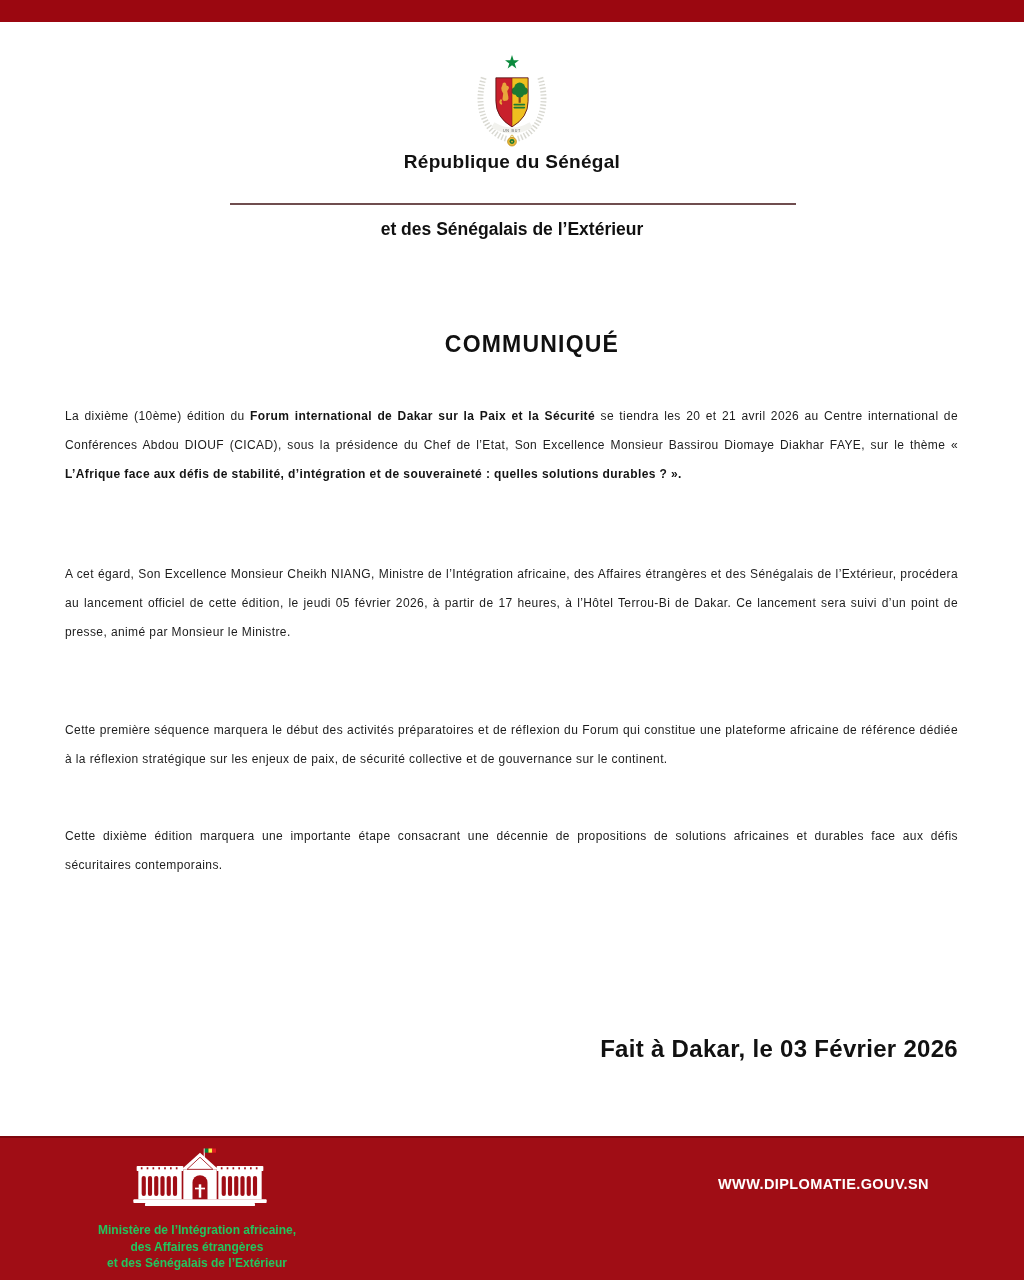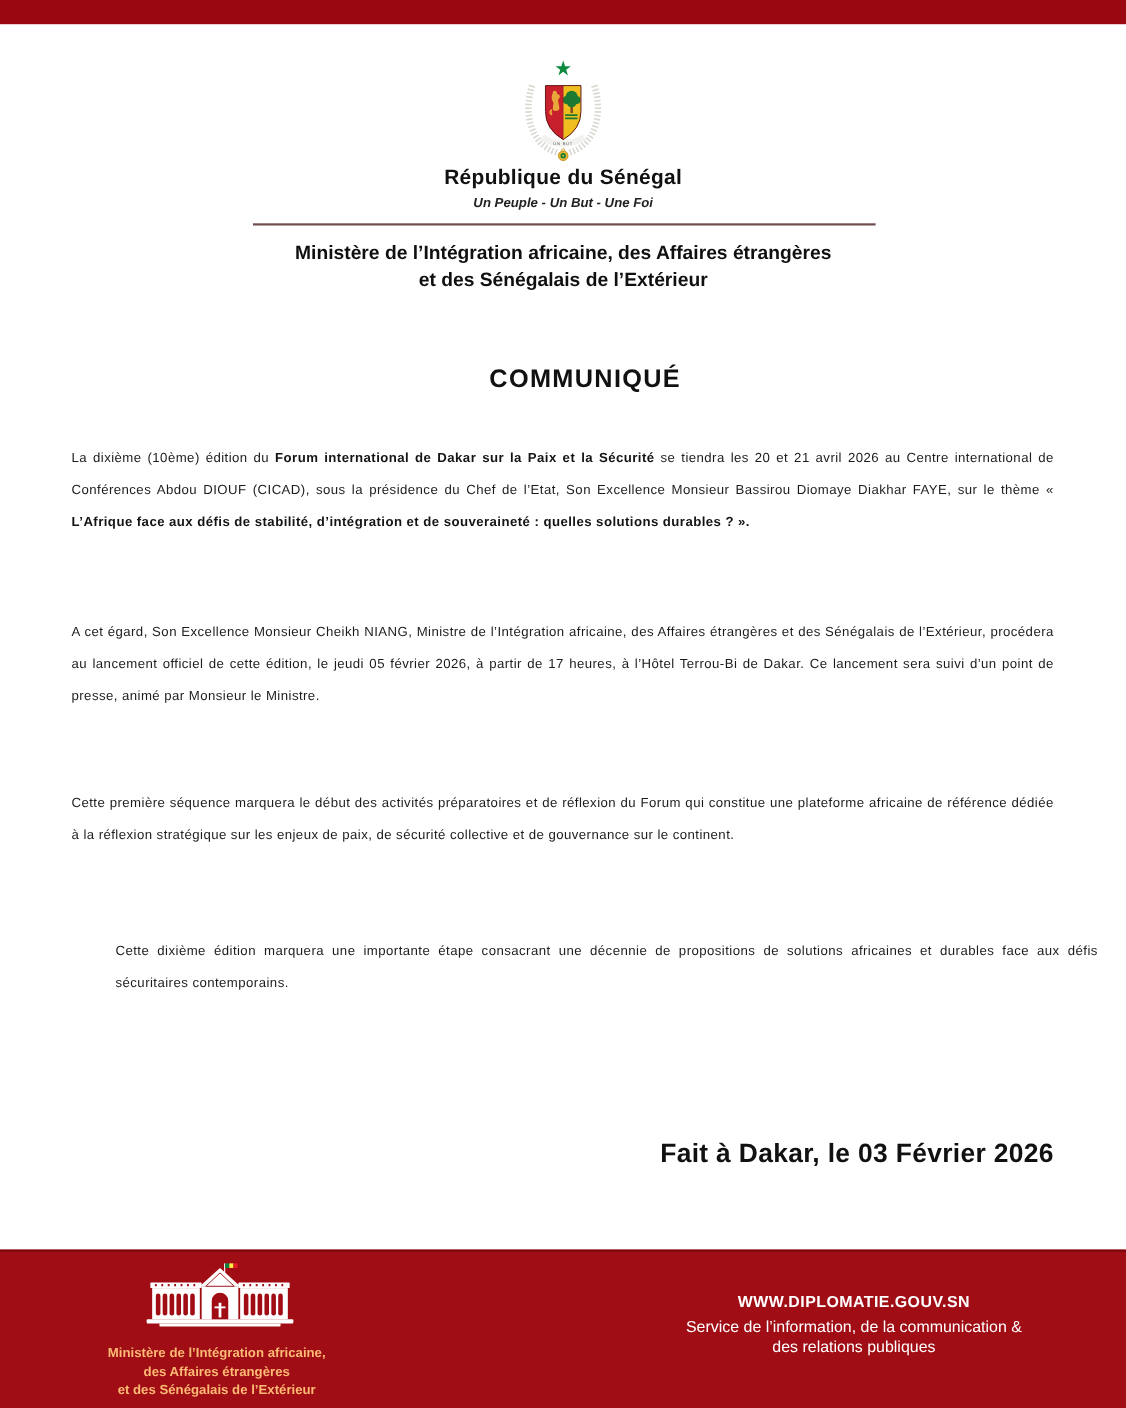--- a/index.html
+++ b/index.html
@@ -15,28 +15,28 @@
   .motto{position:absolute;top:177px;left:0;width:100%;text-align:center;
     font-size:12px;font-style:italic;font-weight:bold;color:#222;}
   .separator{position:absolute;top:203px;left:230px;width:566px;height:2px;background:#6f4d4f;}
   .ministry-title{position:absolute;top:217px;left:0;width:100%;text-align:center;
     font-size:17.5px;font-weight:bold;line-height:25px;color:#101010;}
   .doc-heading{position:absolute;top:331px;left:0;width:100%;text-align:center;
     font-size:23px;font-weight:bold;letter-spacing:1.2px;color:#111;margin-left:20px;}
   .para{position:absolute;left:65px;width:893px;text-align:justify;
     font-size:12px;line-height:29px;letter-spacing:.4px;color:#1c1c1c;}
   .para b{font-weight:bold;color:#141414;}
-  .p1{top:390px;} .p2{top:548px;} .p3{top:704px;} .p4{top:838px;margin-left:40px;}
+  .p1{top:390px;} .p2{top:548px;} .p3{top:704px;} .p4{top:810px;}
   .dateline{position:absolute;top:1035px;right:66px;
     font-size:24px;font-weight:bold;letter-spacing:.3px;color:#111;}
   .footer{position:absolute;left:0;right:0;bottom:0;top:1136px;
     background:#a00d15;border-top:2px solid #7e060d;color:#ffffff;}
   .building{position:absolute;left:125px;top:8px;width:150px;height:70px;}
   .footer-ministry{position:absolute;left:77px;top:84px;width:240px;text-align:center;
-    font-size:12px;font-weight:bold;line-height:16.5px;color:#fdba74;}
+    font-size:12px;font-weight:bold;line-height:16.5px;color:#22c55e;}
   .footer-right{position:absolute;right:95px;top:38px;text-align:center;}
   .footer-website{font-size:14.5px;font-weight:bold;letter-spacing:.4px;margin-bottom:7px;}
   .footer-service{font-size:14.5px;line-height:17.5px;}
 </style>
 </head>
 <body>
 
 <div class="page">
 
   <div class="top-band"></div>
@@ -78,25 +78,23 @@
     <path d="M34 96 Q60 112 86 96" fill="none" stroke="#f2f2ee" stroke-width="8"></path>
     <text x="60" y="106" font-size="5" letter-spacing="1" text-anchor="middle" fill="#5a5a5a" font-family="Liberation Sans, sans-serif">UN BUT</text>
 
     <circle cx="60" cy="112" r="1.8" fill="none" stroke="#c9a227" stroke-width="1"></circle>
     <circle cx="60" cy="119" r="6" fill="#e9b83a" stroke="#b8860b"></circle>
     <circle cx="60" cy="119" r="3.4" fill="#1c7a33"></circle>
     <circle cx="60" cy="119" r="1.2" fill="#e9b83a"></circle>
   </svg>
 
   <div class="republic-title">République du Sénégal</div>
-  <div class="motto">Un Peuple - Un But - Une Foi</div>
   <div class="separator"></div>
 
   <div class="ministry-title">
-    <span style="display:block">Ministère de l’Intégration africaine, des Affaires étrangères</span>
     <span style="display:block">et des Sénégalais de l’Extérieur</span>
   </div>
 
   <div class="doc-heading">COMMUNIQUÉ</div>
 
   <p class="para p1"><span>La dixième (10ème) édition du </span><b>Forum international de Dakar sur la Paix et la Sécurité</b><span> se tiendra les 20 et 21 avril 2026 au Centre international de Conférences Abdou DIOUF (CICAD), sous la présidence du Chef de l’Etat, Son Excellence Monsieur Bassirou Diomaye Diakhar FAYE, sur le thème « </span><b>L’Afrique face aux défis de stabilité, d’intégration et de souveraineté : quelles solutions durables ? ».</b></p>
 
   <p class="para p2">A cet égard, Son Excellence Monsieur Cheikh NIANG, Ministre de l’Intégration africaine, des Affaires étrangères et des Sénégalais de l’Extérieur, procédera au lancement officiel de cette édition, le jeudi 05 février 2026, à partir de 17 heures, à l’Hôtel Terrou-Bi de Dakar. Ce lancement sera suivi d’un point de presse, animé par Monsieur le Ministre.</p>
   <p class="para p3">Cette première séquence marquera le début des activités préparatoires et de réflexion du Forum qui constitue une plateforme africaine de référence dédiée à la réflexion stratégique sur les enjeux de paix, de sécurité collective et de gouvernance sur le continent.</p>
   <p class="para p4">Cette dixième édition marquera une importante étape consacrant une décennie de propositions de solutions africaines et durables face aux défis sécuritaires contemporains.</p>
@@ -157,20 +155,16 @@
     </svg>
 
     <div class="footer-ministry">
       <span style="display:block">Ministère de l’Intégration africaine,</span>
       <span style="display:block">des Affaires étrangères</span>
       <span style="display:block">et des Sénégalais de l’Extérieur</span>
     </div>
 
     <div class="footer-right">
       <div class="footer-website">WWW.DIPLOMATIE.GOUV.SN</div>
-      <div class="footer-service">
-        <span style="display:block">Service de l’information, de la communication &amp;</span>
-        <span style="display:block">des relations publiques</span>
-      </div>
     </div>
 
   </div>
 </div>
 
 </body></html>

